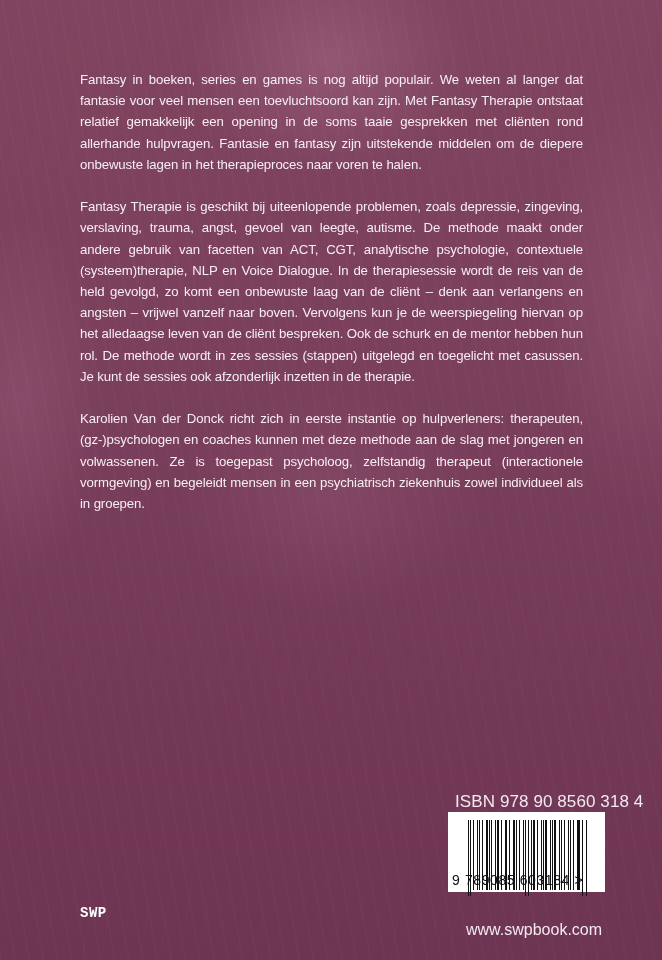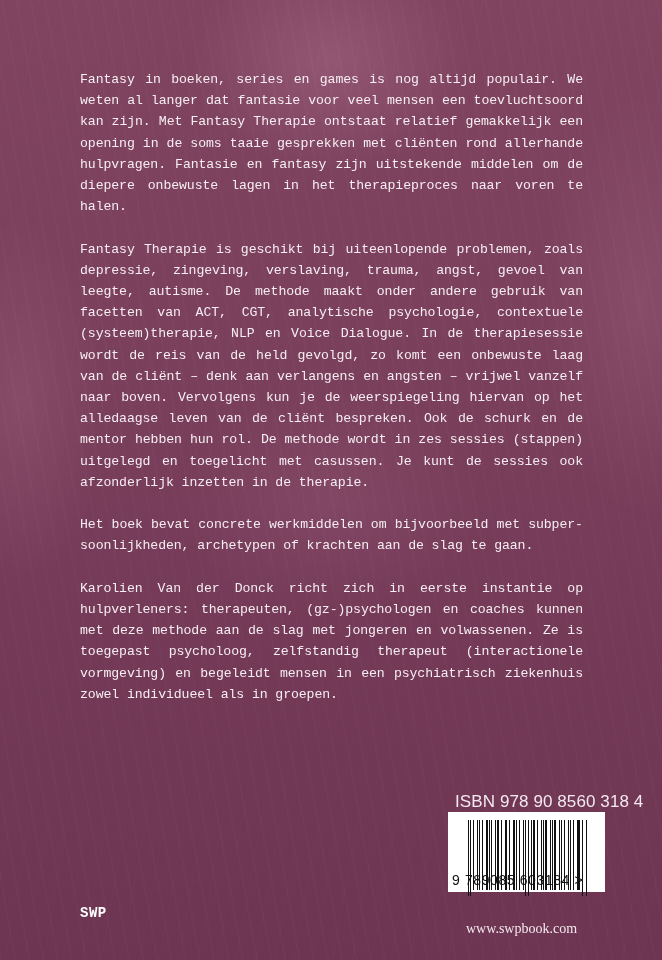--- a/index.html
+++ b/index.html
@@ -11,44 +11,43 @@
       radial-gradient(ellipse 140px 300px at 640px 300px, rgba(160,100,130,0.35), rgba(0,0,0,0) 70%),
       radial-gradient(ellipse 220px 160px at 330px 500px, rgba(150,90,120,0.35), rgba(0,0,0,0) 70%),
       linear-gradient(180deg,#80445f 0%,#7a3f5b 40%,#733957 70%,#6e3553 100%);
   }
   .texture{position:absolute;inset:0;opacity:0.18;
     background:
       repeating-linear-gradient(80deg, rgba(255,255,255,0.10) 0 2px, rgba(0,0,0,0) 2px 14px),
       repeating-linear-gradient(100deg, rgba(255,255,255,0.06) 0 1px, rgba(0,0,0,0) 1px 19px);
   }
   .text-block{position:absolute;left:80px;top:69px;width:503px;
-    font-family:Liberation Mono, monospace;font-size:13.2px;line-height:21.2px;color:#f6eef2;
+    font-family:Liberation Sans, sans-serif;font-size:13.2px;line-height:21.2px;color:#f6eef2;
     text-align:justify;letter-spacing:-0.1px;}
   .text-block p{margin:0 0 21.2px 0;}
   .isbn-label{position:absolute;left:455px;top:792px;font-family:"Liberation Sans",sans-serif;
     font-size:17px;color:#f3e9ef;letter-spacing:0.1px;}
   .barcode-box{position:absolute;left:448px;top:812px;width:157px;height:80px;background:#ffffff;text-decoration:underline;}
   .bars{position:absolute;left:20px;top:8px;width:120px;height:70px;display:flex;align-items:flex-start;}
   .bar{height:70px;background:#111;margin-right:0;}
   .barcode-digits{position:absolute;left:4px;bottom:4px;width:150px;
     font-family:"Liberation Sans",sans-serif;font-size:14px;color:#111;letter-spacing:0.6px;white-space:nowrap;}
-  .url{position:absolute;left:466px;top:921px;font-family:Liberation Serif, serif;font-size:14px;color:#f3e9ef;}
+  .url{position:absolute;left:466px;top:921px;font-family:Liberation Sans, sans-serif;font-size:16px;color:#f3e9ef;}
   .logo{position:absolute;left:80px;top:905px;font-family:Liberation Mono, monospace;font-weight:bold;
     font-size:14px;color:#ffffff;letter-spacing:0.5px;}
 </style>
 </head>
 <body>
 
 <div class="cover">
   <div class="texture"></div>
 
   <div class="text-block">
     <p>Fantasy in boeken, series en games is nog altijd populair. We weten al langer dat fantasie voor veel mensen een toevluchtsoord kan zijn. Met Fantasy Therapie ontstaat relatief gemakkelijk een opening in de soms taaie gesprekken met cliënten rond allerhande hulpvragen. Fantasie en fantasy zijn uitstekende middelen om de diepere onbewuste lagen in het therapieproces naar voren te halen.</p>
     <p>Fantasy Therapie is geschikt bij uiteenlopende problemen, zoals depres­sie, zingeving, verslaving, trauma, angst, gevoel van leegte, autisme. De methode maakt onder andere gebruik van facetten van ACT, CGT, analyti­sche psychologie, contextuele (systeem)therapie, NLP en Voice Dialogue. In de therapiesessie wordt de reis van de held gevolgd, zo komt een on­bewuste laag van de cliënt – denk aan verlangens en angsten – vrijwel vanzelf naar boven. Vervolgens kun je de weerspiegeling hiervan op het alledaagse leven van de cliënt bespreken. Ook de schurk en de mentor hebben hun rol. De methode wordt in zes sessies (stappen) uitgelegd en toegelicht met casussen. Je kunt de sessies ook afzonderlijk inzetten in de therapie.</p>
-    <p>Het boek bevat concrete werkmiddelen om bijvoorbeeld met subper­soonlijkheden, archetypen of krachten aan de slag te gaan.</p>
     <p>Karolien Van der Donck richt zich in eerste instantie op hulpverleners: therapeuten, (gz-)psychologen en coaches kunnen met deze methode aan de slag met jongeren en volwassenen. Ze is toegepast psycholoog, zelfstandig therapeut (interactionele vormgeving) en begeleidt mensen in een psychiatrisch ziekenhuis zowel individueel als in groepen.</p>
   </div>
 
   <div class="isbn-label">ISBN 978 90 8560 318 4</div>
 
   <div class="barcode-box">
     <div class="bars" id="bars">
         <div class="bar" style="width: 2px; margin-right: 1px; height: 76px;"></div>
         <div class="bar" style="width: 1px; margin-right: 2px; height: 76px;"></div>
         <div class="bar" style="width: 1px; margin-right: 3px;"></div>

